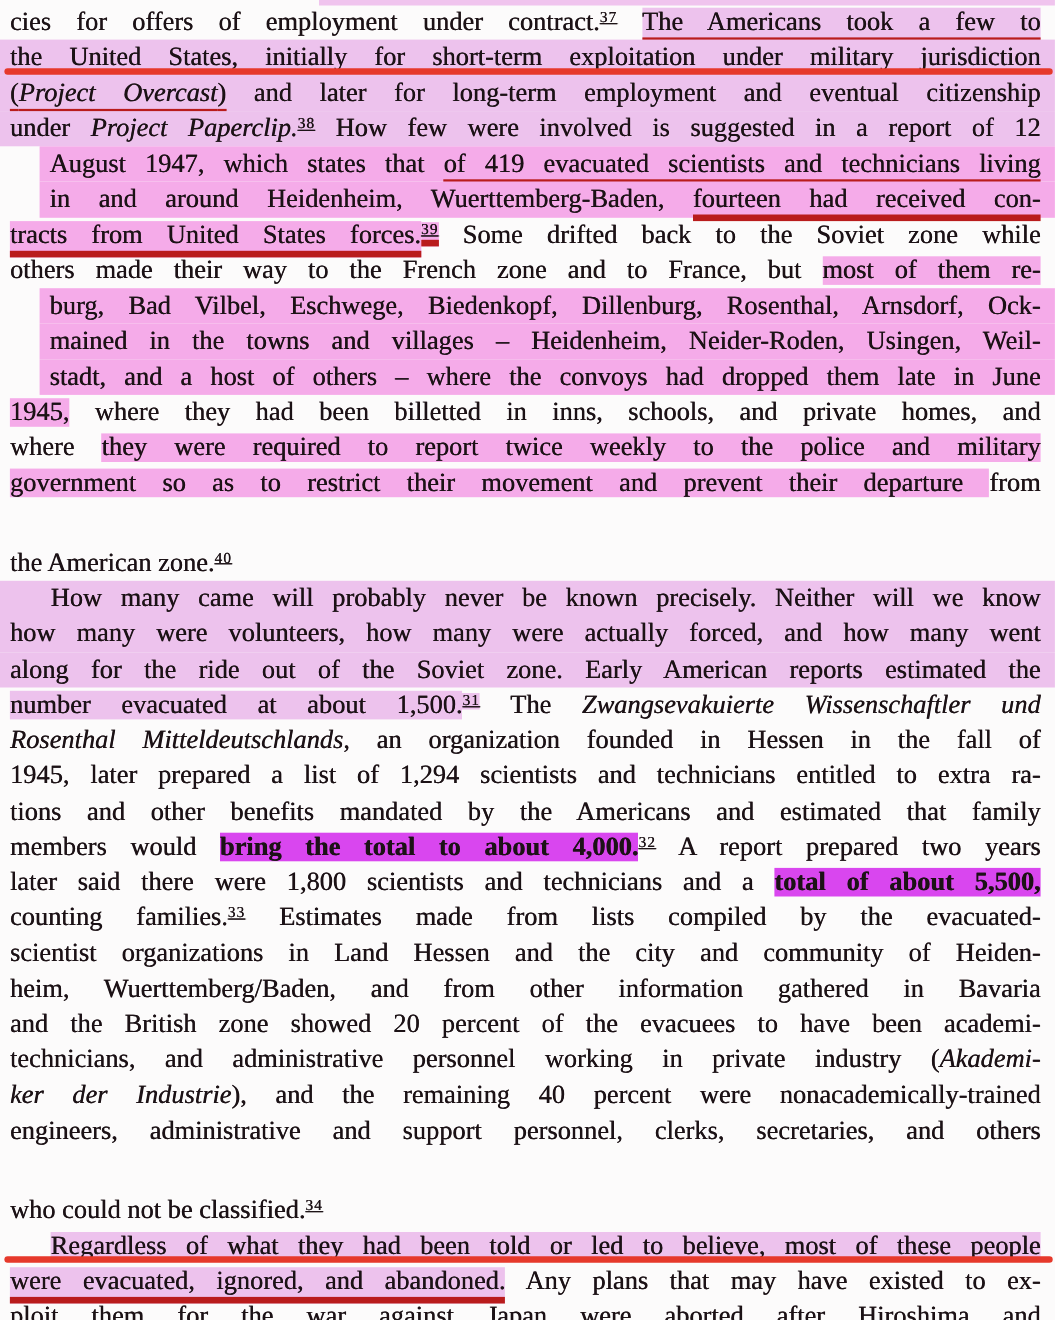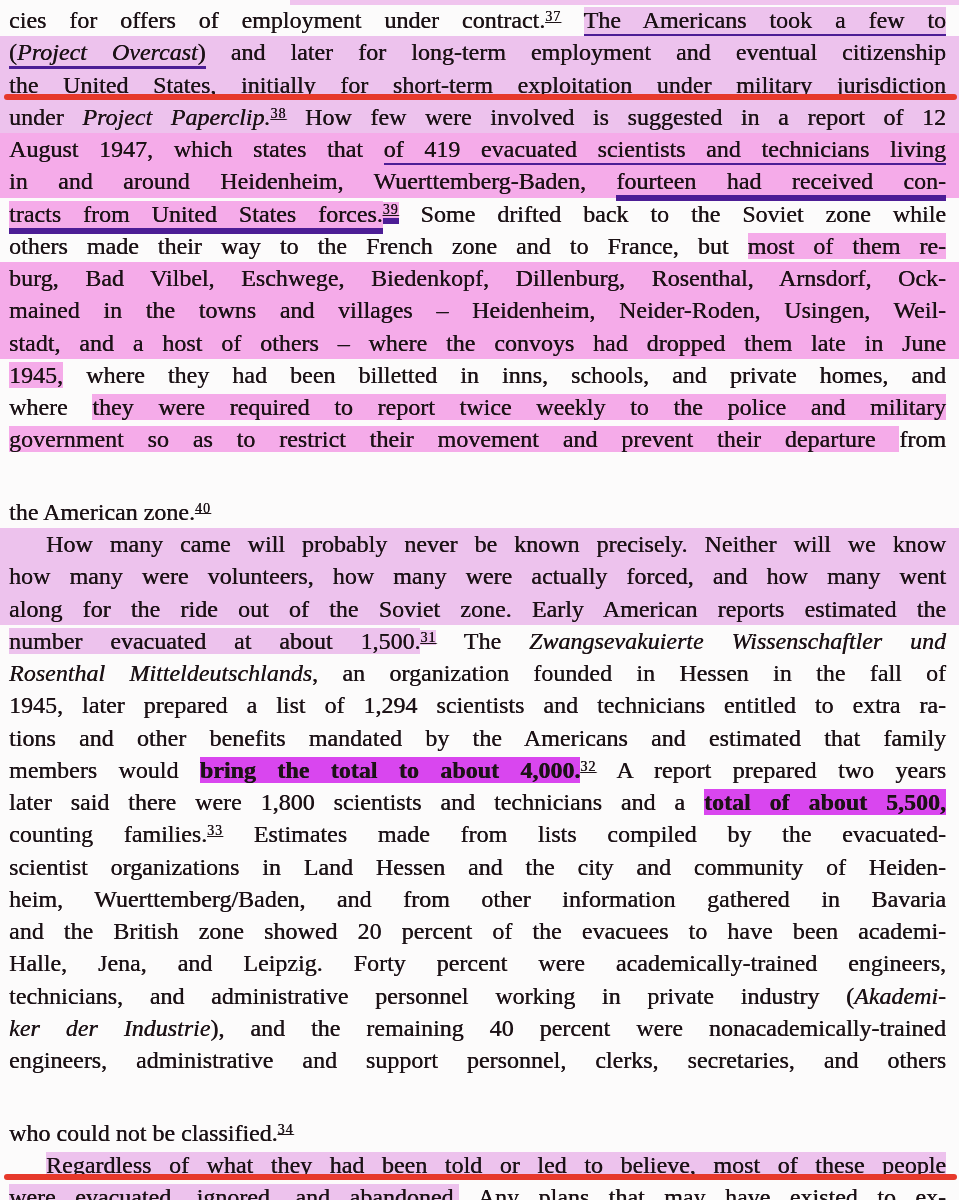--- a/index.html
+++ b/index.html
@@ -22,47 +22,47 @@
     padding:0 13px 0 9px;
     text-align:justify;
     text-align-last:justify;
     text-justify:inter-word;
     white-space:nowrap;
     text-shadow:0.35px 0 0 currentColor; 
   }
   .line.last{text-align-last:left;margin-top:40px;}
   .line.indent{text-indent:37px;}
   
-  .line.hl-a{background:#f5abe9;}
+  .line.hl-a{background:#f5abe9;margin-left:36px;}
   .line.hl-b{background:#edc2ed;}
   
   span.hl-a{background:#f5abe9;box-decoration-break:clone;}
   span.hl-b{background:#edc2ed;box-decoration-break:clone;}
   span.hl-c{background:#d946ef;box-decoration-break:clone;font-weight:bold;}
   
-  span.ul{border-bottom:6px solid #4c1d95;padding-bottom:1px;}
+  span.ul{border-bottom:6px solid #b91c1c;padding-bottom:1px;}
   .line.ul-full::after{
     content:"";position:absolute;left:4px;right:2px;bottom:1px;height:6px;
     background:#e6392b;border-radius:3px;z-index:2;
   }
   span.it{font-style:italic;}
   span.sup{font-size:0.58em;vertical-align:0.52em;letter-spacing:1px;line-height:0;text-decoration:underline;}
   #top-sliver{
     position:absolute;top:0;left:290px;right:0;height:5px;
     background:#f0c4ee;
   }
 </style>
 </head>
 <body>
 
 <div id="top-sliver"></div>
 <div id="text-root">
     <div class="line"><span class="">cies for offers of employment under contract.</span><span class=" sup">37</span><span class=""> </span><span class=" hl-b ul">The Americans took a few to</span></div>
+    <div class="line hl-b ul-full"><span class="">the United States, initially for short-term exploitation under military jurisdiction</span></div>
     <div class="line hl-b"><span class=" ul">(</span><span class=" ul it">Project Overcast</span><span class=" ul">)</span><span class=""> and later for long-term employment and eventual citizenship</span></div>
-    <div class="line hl-b ul-full"><span class="">the United States, initially for short-term exploitation under military jurisdiction</span></div>
     <div class="line hl-b"><span class="">under </span><span class=" it">Project Paperclip.</span><span class=" sup">38</span><span class=""> How few were involved is suggested in a report of 12</span></div>
     <div class="line hl-a"><span class="">August 1947, which states that </span><span class=" ul">of 419 evacuated scientists and technicians living</span></div>
     <div class="line hl-a"><span class="">in and around Heidenheim, Wuerttemberg-Baden, </span><span class=" ul">fourteen had received con-</span></div>
     <div class="line"><span class=" hl-a ul">tracts from United States forces.</span><span class=" hl-a ul sup">39</span><span class=""> Some drifted back to the Soviet zone while</span></div>
     <div class="line"><span class="">others made their way to the French zone and to France, but </span><span class=" hl-a">most of them re-</span></div>
     <div class="line hl-a"><span class="">burg, Bad Vilbel, Eschwege, Biedenkopf, Dillenburg, Rosenthal, Arnsdorf, Ock-</span></div>
     <div class="line hl-a"><span class="">mained in the towns and villages – Heidenheim, Neider-Roden, Usingen, Weil-</span></div>
     <div class="line hl-a"><span class="">stadt, and a host of others – where the convoys had dropped them late in June</span></div>
     <div class="line"><span class=" hl-a">1945,</span><span class=""> where they had been billetted in inns, schools, and private homes, and</span></div>
     <div class="line"><span class="">where </span><span class=" hl-a">they were required to report twice weekly to the police and military</span></div>
@@ -74,21 +74,20 @@
     <div class="line"><span class=" hl-b">number evacuated at about 1,500.</span><span class=" hl-b sup">31</span><span class=""> The </span><span class=" it">Zwangsevakuierte Wissenschaftler und</span></div>
     <div class="line"><span class=" it">Rosenthal Mitteldeutschlands</span><span class="">, an organization founded in Hessen in the fall of</span></div>
     <div class="line"><span class="">1945, later prepared a list of 1,294 scientists and technicians entitled to extra ra-</span></div>
     <div class="line"><span class="">tions and other benefits mandated by the Americans and estimated that family</span></div>
     <div class="line"><span class="">members would </span><span class=" hl-c">bring the total to about 4,000.</span><span class=" sup">32</span><span class=""> A report prepared two years</span></div>
     <div class="line"><span class="">later said there were 1,800 scientists and technicians and a </span><span class=" hl-c">total of about 5,500,</span></div>
     <div class="line"><span class="">counting families.</span><span class=" sup">33</span><span class=""> Estimates made from lists compiled by the evacuated-</span></div>
     <div class="line"><span class="">scientist organizations in Land Hessen and the city and community of Heiden-</span></div>
     <div class="line"><span class="">heim, Wuerttemberg/Baden, and from other information gathered in Bavaria</span></div>
     <div class="line"><span class="">and the British zone showed 20 percent of the evacuees to have been academi-</span></div>
-    <div class="line"><span class="">Halle, Jena, and Leipzig. Forty percent were academically-trained engineers,</span></div>
     <div class="line"><span class="">technicians, and administrative personnel working in private industry (</span><span class=" it">Akademi-</span></div>
     <div class="line"><span class=" it">ker der Industrie</span><span class="">), and the remaining 40 percent were nonacademically-trained</span></div>
     <div class="line"><span class="">engineers, administrative and support personnel, clerks, secretaries, and others</span></div>
     <div class="line last"><span class="">who could not be classified.</span><span class=" sup">34</span></div>
     <div class="line ul-full indent"><span class=" hl-b">Regardless of what they had been told or led to believe, most of these people</span></div>
     <div class="line"><span class=" hl-b ul">were evacuated, ignored, and abandoned.</span><span class=""> Any plans that may have existed to ex-</span></div>
     <div class="line"><span class="">ploit them for the war against Japan were aborted after Hiroshima and</span></div>
   </div>
 
 </body></html>

